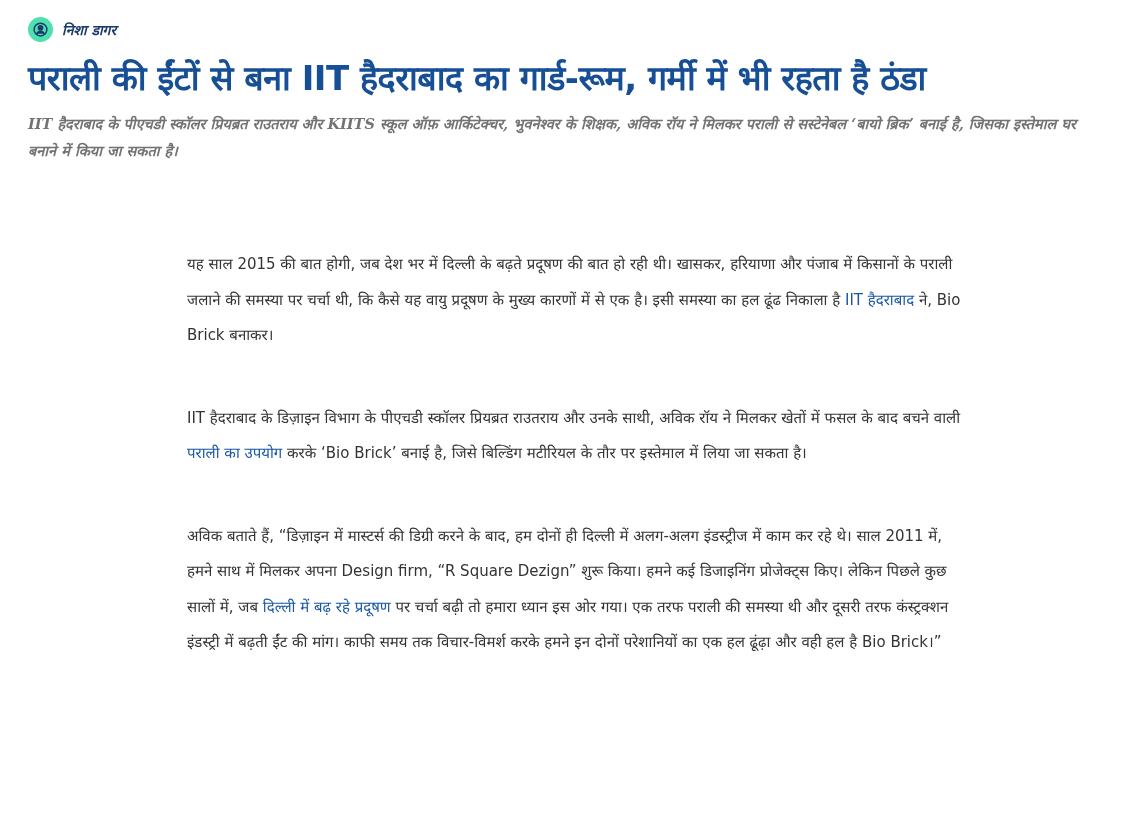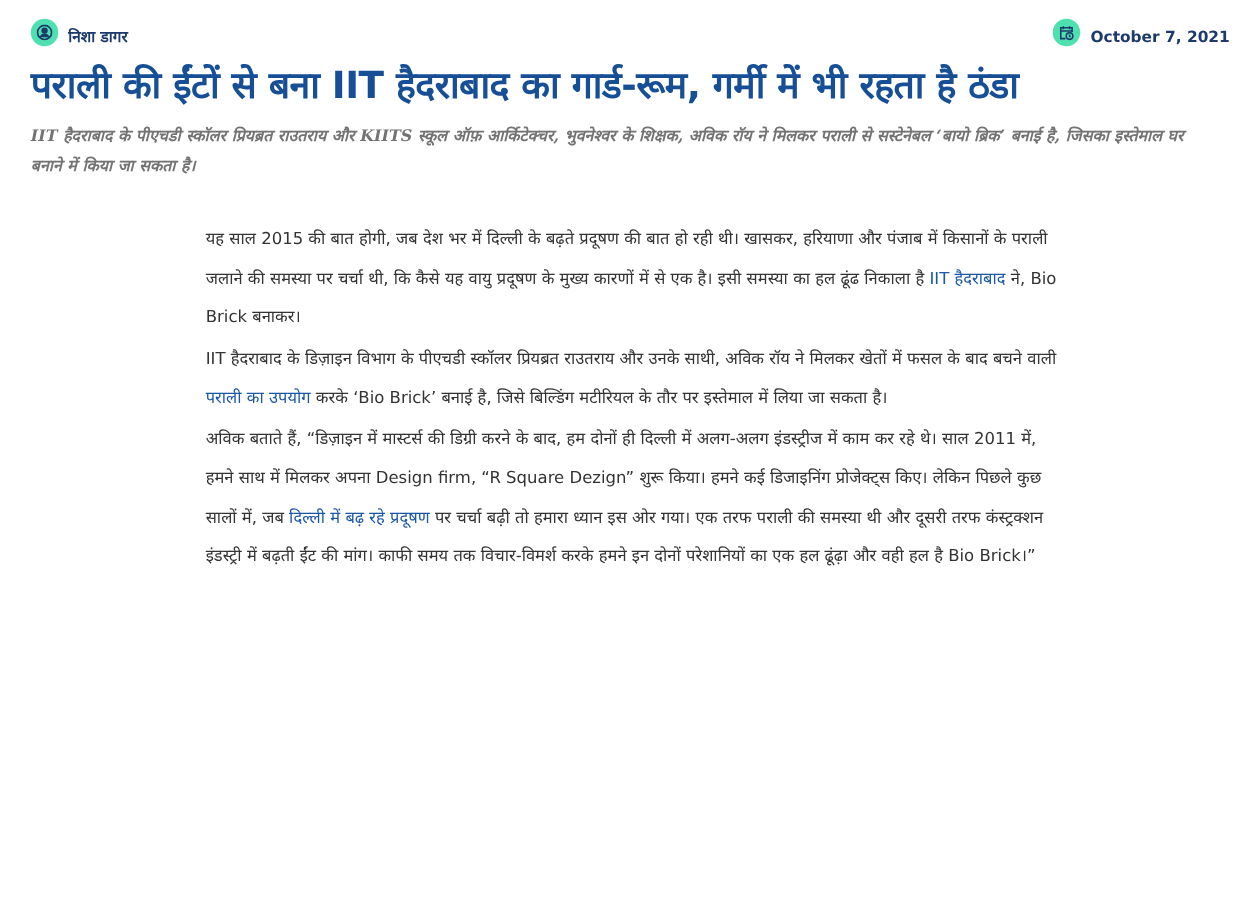--- a/index.html
+++ b/index.html
@@ -1,59 +1,47 @@
 <!DOCTYPE html>
 <html><head>
   <meta charset="utf-8">
   <style>
     * { box-sizing: border-box; margin: 0; padding: 0; }
     html, body { width: 1136px; height: 831px; overflow: hidden; background: #ffffff; }
     body { font-family: "Liberation Serif", "DejaVu Serif", serif; color: #222222; position: relative; }
 
     .meta-bar { position: absolute; top: 14px; left: 28px; right: 18px; height: 30px; display: flex; justify-content: space-between; align-items: center; }
-    .meta-item { display: flex; align-items: flex-end; gap: 9px; }
+    .meta-item { display: flex; align-items: center; gap: 9px; font-style: italic; }
     .icon-circle { width: 25px; height: 25px; border-radius: 50%; background: #4fe0b0; display: flex; align-items: center; justify-content: center; }
     .icon-circle svg { width: 15px; height: 15px; }
     .meta-text { font-family: "DejaVu Sans", sans-serif; font-weight: bold; font-size: 14px; color: #1c3a6b; }
     .date-text { font-family: "DejaVu Sans", sans-serif; font-weight: bold; font-size: 14px; color: #1c3a6b; }
 
     .title { position: absolute; top: 52px; left: 28px; right: 20px; font-family: "DejaVu Sans", sans-serif; font-weight: bold; font-size: 34px; line-height: 52px; color: #174f96; letter-spacing: -0.5px; white-space: nowrap; }
 
     .subtitle { position: absolute; top: 110px; left: 28px; right: 40px; font-family: "DejaVu Serif", serif; font-style: italic; font-weight: bold; font-size: 14.5px; line-height: 27px; color: #737373; }
 
     .article { position: absolute; top: 200px; left: 187px; width: 780px; font-family: "DejaVu Sans", sans-serif; font-size: 15px; line-height: 35.5px; color: #333333; }
-    .article p { margin-bottom: 2px; }
+    .article p { margin-bottom: 2px; margin-top: 47px; }
     .article p.tight { margin-bottom: 0; }
     .link { color: #1a57a6; text-decoration: none; cursor: pointer; }
   </style>
 </head>
 <body>
 
 <div class="meta-bar">
   <div class="meta-item">
     <span class="icon-circle">
       <svg viewBox="0 0 16 16" fill="none" stroke="#1c3a6b" stroke-width="1.6">
         <circle cx="8" cy="8" r="6.8"></circle>
         <circle cx="8" cy="6.2" r="2.3" fill="#1c3a6b"></circle>
         <path d="M3.8 12.6c1-2 2.5-2.8 4.2-2.8s3.2.8 4.2 2.8" fill="#1c3a6b"></path>
       </svg>
     </span>
     <span class="meta-text">निशा डागर</span>
-  </div>
-  <div class="meta-item">
-    <span class="icon-circle">
-      <svg viewBox="0 0 16 16" fill="none" stroke="#1c3a6b" stroke-width="1.5">
-        <path d="M7 14H2.5V3.5h11v4"></path>
-        <path d="M2.5 6.5h11"></path>
-        <path d="M5 2v3M11 2v3"></path>
-        <circle cx="11" cy="11.5" r="3.2"></circle>
-        <path d="M11 10v1.6l1 .8"></path>
-      </svg>
-    </span>
-    <span class="date-text">October 7, 2021</span>
   </div>
 </div>
 
 <h1 class="title">पराली की ईंटों से बना IIT हैदराबाद का गार्ड-रूम, गर्मी में भी रहता है ठंडा</h1>
 
 <div class="subtitle">IIT हैदराबाद के पीएचडी स्कॉलर प्रियब्रत राउतराय और KIITS स्कूल ऑफ़ आर्किटेक्चर, भुवनेश्वर के शिक्षक, अविक रॉय ने मिलकर पराली से सस्टेनेबल ‘बायो ब्रिक’ बनाई है, जिसका इस्तेमाल घर बनाने में किया जा सकता है।</div>
 
 <div class="article">
   <p>
     <span>यह साल 2015 की बात होगी, जब देश भर में दिल्ली के बढ़ते प्रदूषण की बात हो रही थी। खासकर, हरियाणा और पंजाब में किसानों के पराली जलाने की समस्या पर चर्चा थी, कि कैसे यह वायु प्रदूषण के मुख्य कारणों में से एक है। इसी समस्या का हल ढूंढ निकाला है </span><a class="link">IIT हैदराबाद</a><span> ने, Bio Brick बनाकर।</span>

